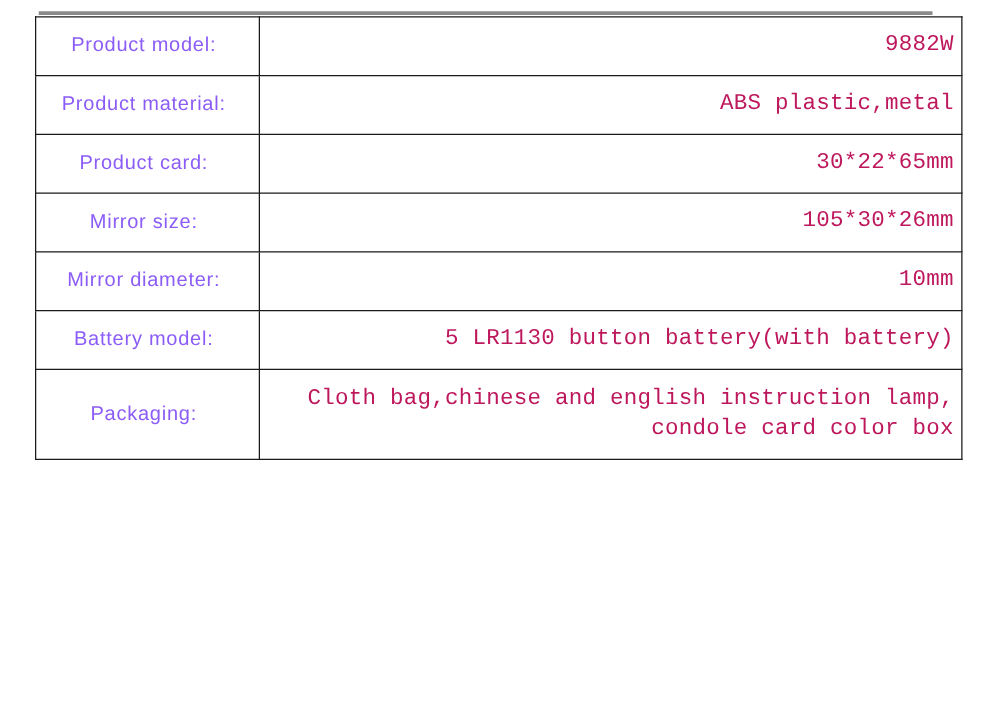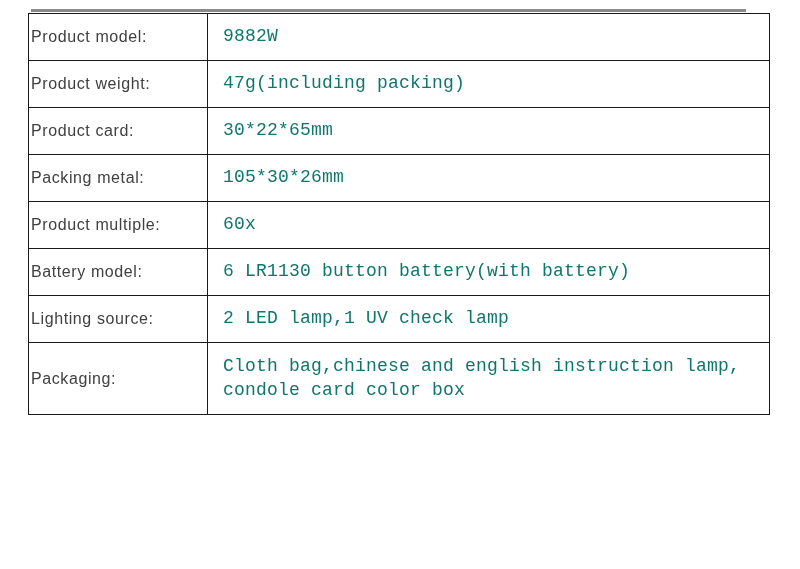--- a/index.html
+++ b/index.html
@@ -37,74 +37,70 @@
     border: 1.6px solid #1a1a1a;
     background: #ffffff;
     vertical-align: middle;
     overflow: hidden;
   }
   tr.spec-row { height: 47px; }
   tr.spec-row-tall { height: 72px; }
   tr.spec-row-last { height: 46px; }
   td.label-cell {
     width: 168px;
-    text-align: left;
+    text-align: center;
     padding: 0 8px 0 2px;
     font-family: "Liberation Sans", sans-serif;
     font-size: 16px;
     letter-spacing: 0.6px;
-    color: #404040;
+    color: #8b5cf6;
   }
   td.value-cell {
-    text-align: left;
+    text-align: right;
     padding: 0 6px 0 15px;
     font-family: "Liberation Mono", "DejaVu Sans Mono", monospace;
     font-size: 18px;
     letter-spacing: 0.2px;
-    color: #0f766e;
+    color: #be185d;
     white-space: pre-line;
     line-height: 1.32;
   }
 </style>
 </head>
 <body>
 
 <div class="stage">
 
   <div class="accent-line" style="background: rgb(138, 138, 138);"></div>
 
   <table class="spec-table">
     <tbody>
       <tr class="spec-row">
         <td class="label-cell">Product model:</td>
         <td class="value-cell">9882W</td>
       </tr>
       <tr class="spec-row">
-        <td class="label-cell">Product weight:</td>
-        <td class="value-cell">47g(including packing)</td>
+        <td class="label-cell">Product material:</td>
+        <td class="value-cell">ABS plastic,metal</td>
       </tr>
       <tr class="spec-row">
         <td class="label-cell">Product card:</td>
         <td class="value-cell">30*22*65mm</td>
       </tr>
       <tr class="spec-row">
-        <td class="label-cell">Packing metal:</td>
+        <td class="label-cell">Mirror size:</td>
         <td class="value-cell">105*30*26mm</td>
       </tr>
       <tr class="spec-row">
-        <td class="label-cell">Product multiple:</td>
-        <td class="value-cell">60x</td>
+        <td class="label-cell">Mirror diameter:</td>
+        <td class="value-cell">10mm</td>
       </tr>
       <tr class="spec-row">
         <td class="label-cell">Battery model:</td>
-        <td class="value-cell">6 LR1130 button battery(with battery)</td>
-      </tr>
-      <tr class="spec-row">
-        <td class="label-cell">Lighting source:</td>
-        <td class="value-cell">2 LED lamp,1 UV check lamp</td>
+        <td class="value-cell">5 LR1130 button battery(with battery)</td>
       </tr>
       <tr class="spec-row-tall">
         <td class="label-cell">Packaging:</td>
         <td class="value-cell">Cloth bag,chinese and english instruction lamp,
 condole card color box</td>
       </tr>
     </tbody>
   </table>
 
 </div>

